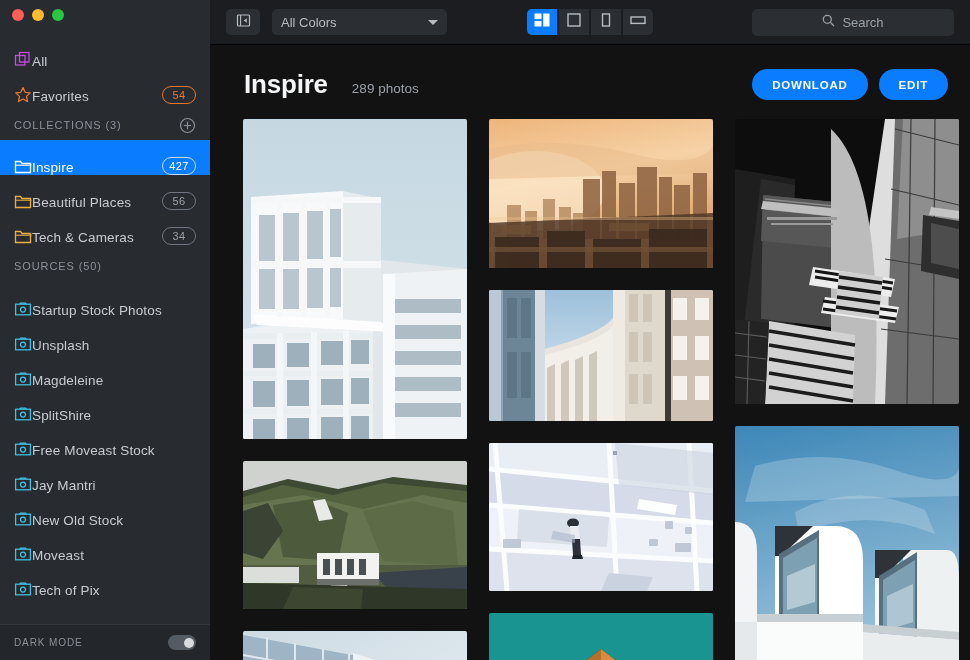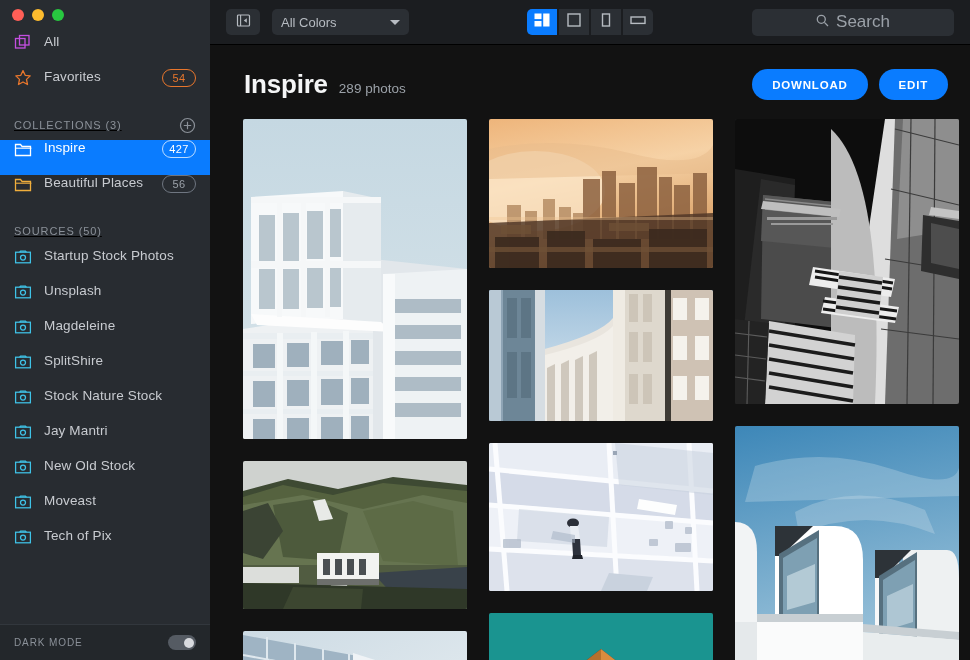--- a/index.html
+++ b/index.html
@@ -24,22 +24,22 @@
     height: 30px; display: flex; align-items: center;
     padding-left: 12px; gap: 8px;
   }
   .dot { width: 12px; height: 12px; border-radius: 50%; }
   .dot.red { background: #ff5f57; }
   .dot.yellow { background: #febc2e; }
   .dot.green { background: #28c840; }
 
   .nav-top { padding-top: 4px; }
   .row {
-    height: 35px; display: flex; align-items: flex-start;
-    padding: 0 14px; gap: 12px; position: relative;
+    height: 35px; display: flex; align-items: flex-end;
+    padding: 0 14px; position: relative;
   }
   .row .label {
     font-size: 13.5px; color: #c8cbd0; letter-spacing: .15px;
     white-space: nowrap; overflow: hidden; text-overflow: ellipsis;
     flex: 1;
   }
   .row.active { background: #0a7cff; }
   .row.active .label { color: #fff; }
   .icon { width: 18px; height: 18px; flex: 0 0 18px; display: block; }
 
@@ -48,21 +48,21 @@
     border: 1px solid #6f7681; border-radius: 9px;
     font-size: 11px; color: #9aa0a8;
     display: flex; align-items: center; justify-content: center;
     padding: 0 6px; letter-spacing: .3px;
   }
   .badge.fav { border-color: #e8762c; color: #e8762c; }
   .row.active .badge { border-color: #bcdcff; color: #ffffff; }
 
   .section-head {
     height: 30px; display: flex; align-items: center;
-    padding: 0 14px; margin-top: 6px; text-decoration: underline;
+    padding: 0 14px; margin-top: 6px;
   }
   .section-head .title {
     flex: 1; font-size: 11px; color: #8b9199;
     letter-spacing: .9px; text-transform: uppercase;
   }
   .plus { width: 17px; height: 17px; }
 
   .sources { margin-top: 2px; }
   .sources .row { height: 35px; }
 
@@ -96,21 +96,21 @@
     border-bottom: 1px solid #000;
     display: flex; align-items: center; padding: 0 16px;
     position: relative;
   }
   .tool-btn {
     width: 34px; height: 26px; border-radius: 5px;
     background: #2b2f34; display: flex; align-items: center;
     justify-content: center;
   }
   .select {
-    margin-left: 12px; width: 137px; height: 26px;
+    margin-left: 12px; width: 175px; height: 26px;
     border-radius: 5px; background: #2b2f34;
     display: flex; align-items: center; padding: 0 9px;
   }
   .select .val { flex: 1; font-size: 13px; color: #b7bcc2; }
   .caret {
     width: 0; height: 0;
     border-left: 5px solid transparent; border-right: 5px solid transparent;
     border-top: 5px solid #b7bcc2;
   }
   .seg {
@@ -122,30 +122,30 @@
     display: flex; align-items: center; justify-content: center;
   }
   .seg .sb:first-child { border-radius: 5px 0 0 5px; }
   .seg .sb:last-child { border-radius: 0 5px 5px 0; }
   .seg .sb.on { background: #0a7cff; }
   .search {
     margin-left: auto; width: 202px; height: 27px; border-radius: 5px;
     background: #2b2f34; display: flex; align-items: center;
     justify-content: center; gap: 7px;
   }
-  .search .ph { font-size: 17px; color: #9ba1a8; }
+  .search .ph { font-size: 13px; color: #9ba1a8; }
 
   .content { flex: 1; overflow: hidden; padding: 0 20px; }
   .page-head {
     display: flex; align-items: center; padding: 24px 0 19px 14px;
   }
   .page-title {
     font-size: 26px; font-weight: bold; color: #f4f5f6; letter-spacing: -.2px;
   }
-  .page-sub { font-size: 13.5px; color: #9ba1a8; margin-left: 11px; padding-top: 7px; }
+  .page-sub { font-size: 13.5px; color: #9ba1a8; margin-left: 24px; padding-top: 7px; }
   .head-actions { margin-left: auto; display: flex; gap: 11px; padding-right: 2px; }
   .pill {
     height: 31px; border-radius: 16px; background: #0a7cff;
     color: #fff; font-size: 11.5px; font-weight: bold; letter-spacing: .8px;
     display: flex; align-items: center; justify-content: center;
     padding: 0 20px;
   }
 
   .grid {
     display: flex; gap: 22px; padding-left: 13px;
@@ -215,20 +215,30 @@
       <div class="row">
         <span class="icon">
           <svg viewBox="0 0 18 18">
               <path d="M1.5 4.5h5l1.6 2h8.4v9H1.5z" fill="none" stroke="#f0ae3c" stroke-width="1.3"></path>
               <path d="M1.5 8.2h15.9" stroke="#f0ae3c" stroke-width="1.1"></path>
             </svg>
         </span>
         <span class="label">Beautiful Places</span>
         <span class="badge">56</span>
       </div>
+      <div class="row">
+        <span class="icon">
+          <svg viewBox="0 0 18 18">
+              <path d="M1.5 4.5h5l1.6 2h8.4v9H1.5z" fill="none" stroke="#f0ae3c" stroke-width="1.3"></path>
+              <path d="M1.5 8.2h15.9" stroke="#f0ae3c" stroke-width="1.1"></path>
+            </svg>
+        </span>
+        <span class="label">Tech &amp; Cameras</span>
+        <span class="badge">34</span>
+      </div>
     </div>
 
     <div class="section-head">
       <span class="title">SOURCES (50)</span>
     </div>
 
     <div class="sources">
       <div class="row">
         <span class="icon">
           <svg viewBox="0 0 18 18">
@@ -270,21 +280,21 @@
         <span class="label">SplitShire</span>
       </div>
       <div class="row">
         <span class="icon">
           <svg viewBox="0 0 18 18">
               <rect x="1.6" y="4.2" width="14.8" height="10.6" fill="none" stroke="#3fc3e8" stroke-width="1.25"></rect>
               <circle cx="9" cy="9.5" r="2.5" fill="none" stroke="#3fc3e8" stroke-width="1.25"></circle>
               <path d="M5.6 4.2l1-1.2h4.8l1 1.2" fill="none" stroke="#3fc3e8" stroke-width="1.25"></path>
             </svg>
         </span>
-        <span class="label">Stock Nature Stock</span>
+        <span class="label">Free Moveast Stock</span>
       </div>
       <div class="row">
         <span class="icon">
           <svg viewBox="0 0 18 18">
               <rect x="1.6" y="4.2" width="14.8" height="10.6" fill="none" stroke="#3fc3e8" stroke-width="1.25"></rect>
               <circle cx="9" cy="9.5" r="2.5" fill="none" stroke="#3fc3e8" stroke-width="1.25"></circle>
               <path d="M5.6 4.2l1-1.2h4.8l1 1.2" fill="none" stroke="#3fc3e8" stroke-width="1.25"></path>
             </svg>
         </span>
         <span class="label">Jay Mantri</span>

